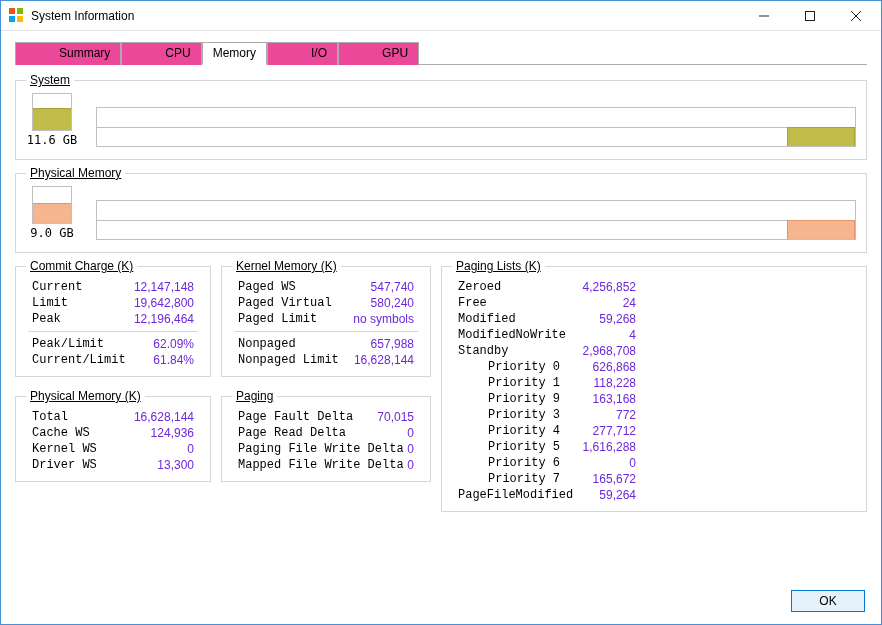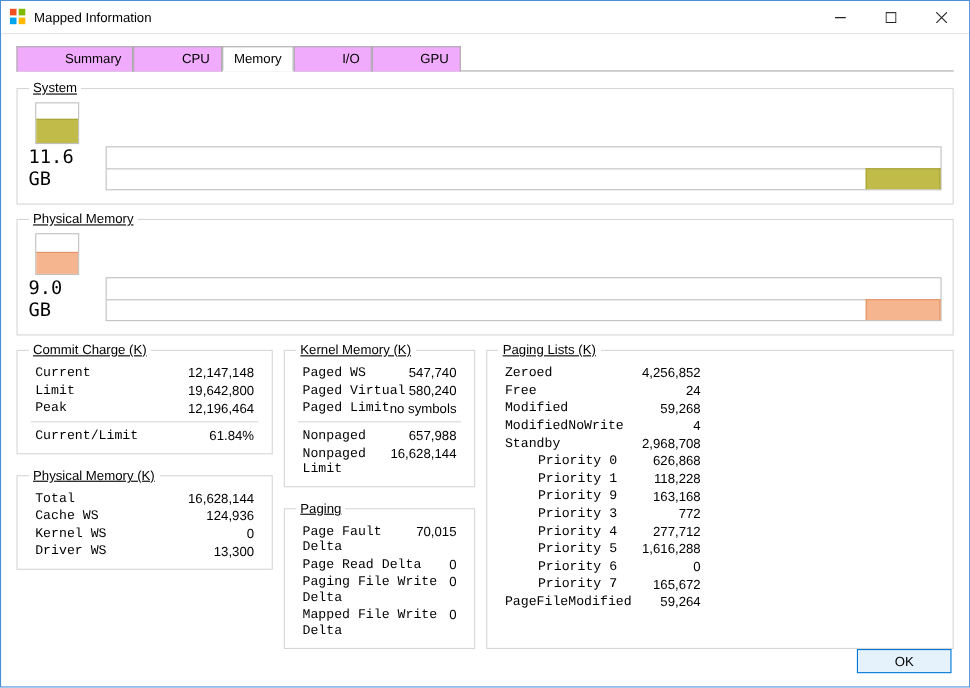--- a/index.html
+++ b/index.html
@@ -11,58 +11,58 @@
 .flag .r { background:#f25022; top:0; left:0; }
 .flag .g { background:#7fba00; top:0; right:0; }
 .flag .b { background:#00a4ef; bottom:0; left:0; }
 .flag .y { background:#ffb900; bottom:0; right:0; }
 .title-text { flex: 1; font-size: 12px; color: #000; }
 .win-btn { width: 46px; height: 30px; display: flex; align-items: center; justify-content: center; color: #222; font-family: "Segoe MDL2 Assets", sans-serif; }
 .win-btn svg { stroke: #222; }
 .content { padding: 10px 14px 14px 14px; }
 .tabs { display: flex; border-bottom: 1px solid #ababab; margin-bottom: 8px; }
 .tab { padding: 3px 10px 4px 10px; border: 1px solid transparent; border-bottom: none; margin-right: 0px; font-size: 12px; color: #000; position: relative; top: 1px; background: #fff; }
-.tab.inactive { border-color: #ababab; border-bottom: none; background: #f0abfc; padding-left: 43px; }
+.tab.inactive { border-color: #ababab; border-bottom: none; background: #ec4899; padding-left: 43px; }
 .tab.active { border-color: #ababab; border-bottom: 1px solid #fff; background: #fff; z-index: 2; }
 fieldset { border: 1px solid #d6d6d6; padding: 6px 10px 8px 10px; margin-bottom: 6px; }
 legend { font-size: 12px; color: #000; padding: 0 4px; text-decoration: underline; }
 .meter-row { display: flex; align-items: flex-end; gap: 18px; margin-bottom: 4px; }
 .meter-box { width: 52px; display: flex; flex-direction: column; align-items: center; }
 .meter-cube { width: 40px; height: 38px; border: 1px solid #c0c0c0; background: #fff; position: relative; }
 .meter-fill { position: absolute; left: 0; right: 0; bottom: 0; }
-.meter-label { font-family: "Consolas", monospace; font-size: 17px; margin-top: 2px; }
+.meter-label { font-family: "Consolas", monospace; font-size: 12px; margin-top: 2px; }
 .meter-chart { flex: 1; height: 40px; border: 1px solid #c0c0c0; background: #fff; position: relative; }
 .meter-mid { position: absolute; left: 0; right: 0; top: 50%; height: 0; border-top: 1px solid #c0c0c0; }
 .meter-bar { position: absolute; top: 50%; bottom: 0; }
 .panels { display: flex; gap: 10px; }
 .col { display: flex; flex-direction: column; gap: 6px; }
-.col1 { width: 233px; }
-.col2 { width: 174px; }
+.col1 { width: 196px; }
+.col2 { width: 210px; }
 .col3 { flex: 1; }
 .row { display: flex; justify-content: space-between; padding: 1px 6px; }
 .row .l { color: #000000; font-family: Liberation Mono, monospace; }
-.row .r { color: #000000; text-align: center; }
+.row .r { color: #6d28d9; text-align: center; }
 .divider { border-top: 1px solid #d6d6d6; margin: 4px 2px; }
 .indent { padding-left: 30px; }
 .footer { position: absolute; bottom: 12px; right: 16px; }
-.ok-btn { width: 86px; height: 22px; border: 1px solid #0078d7; background: #e5f1fb; font-size: 12px; }
+.ok-btn { width: 74px; height: 22px; border: 1px solid #0078d7; background: #e5f1fb; font-size: 12px; }
 </style>
 </head>
 <body>
 
 <div class="titlebar">
   <div class="titlebar-icon">
     <div class="flag">
         <div class="r"></div>
         <div class="g"></div>
         <div class="b"></div>
         <div class="y"></div>
       </div>
   </div>
-  <div class="title-text">Mapped Information</div>
+  <div class="title-text">System Information</div>
   <div class="win-btn">
       <svg width="10" height="10">
         <line x1="0" y1="5" x2="10" y2="5" stroke-width="1"></line>
       </svg>
     </div>
   <div class="win-btn">
       <svg width="10" height="10">
         <rect x="0.5" y="0.5" width="9" height="9" fill="none" stroke-width="1"></rect>
       </svg>
     </div>
@@ -126,20 +126,24 @@
         <div class="row">
             <span class="l">Limit</span>
             <span class="r">19,642,800</span>
           </div>
         <div class="row">
             <span class="l">Peak</span>
             <span class="r">12,196,464</span>
           </div>
         <div class="divider"></div>
         <div class="row">
+            <span class="l">Peak/Limit</span>
+            <span class="r">62.09%</span>
+          </div>
+        <div class="row">
             <span class="l">Current/Limit</span>
             <span class="r">61.84%</span>
           </div>
       </fieldset>
       <fieldset>
         <legend>Physical Memory (K)</legend>
         <div class="row">
             <span class="l">Total</span>
             <span class="r">16,628,144</span>
           </div>

